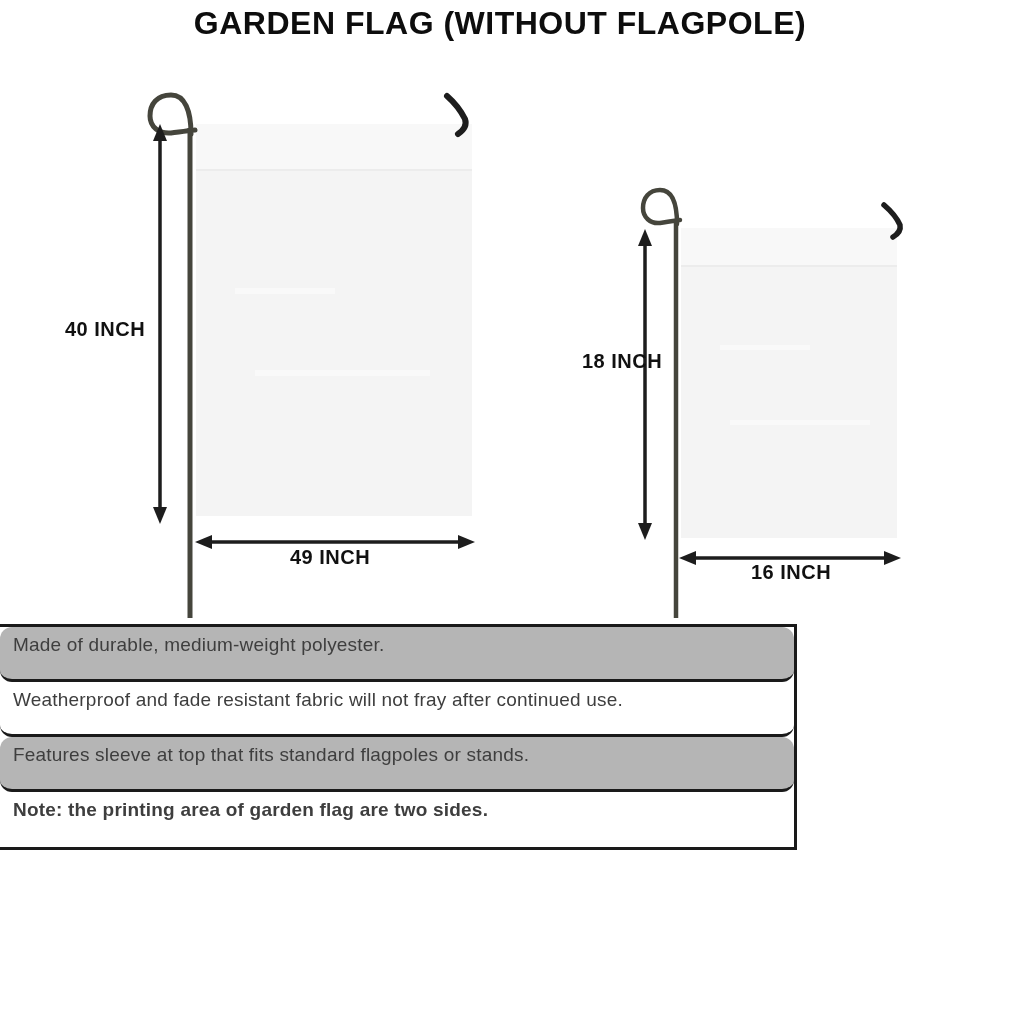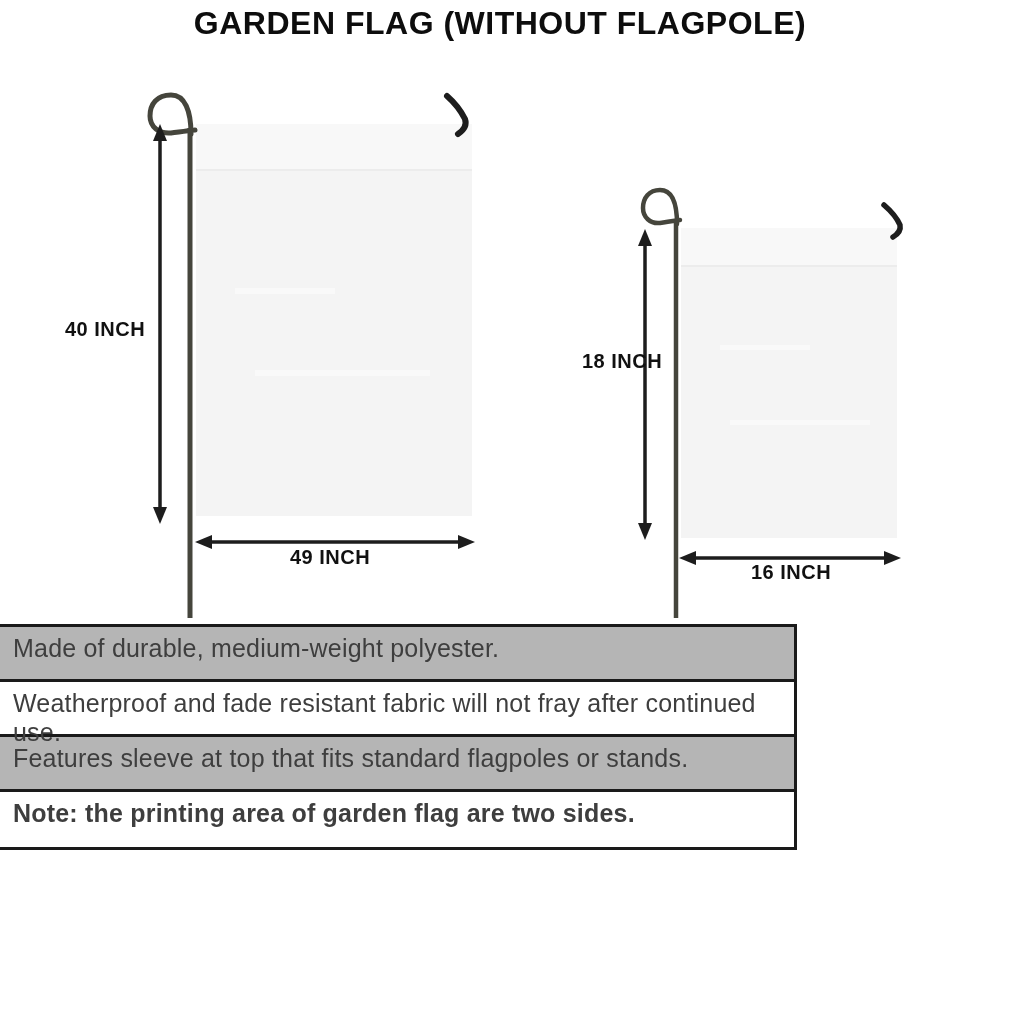--- a/index.html
+++ b/index.html
@@ -42,23 +42,24 @@
 
   
   .feature-table {
     position: absolute; top: 624px; left: -3px; width: 800px;
     border: 3px solid #1a1a1a;
     background: #ffffff;
   }
   .feature-row {
     height: 55px;
     padding: 7px 12px 0 13px;
-    font-size: 25px; color: #3e3e3e; letter-spacing: 0.2px;
+    font-size: 19px; color: #3e3e3e; letter-spacing: 0.2px;
     border-bottom: 3px solid #1a1a1a;
     background: #ffffff;
+    border-radius: 12px;
   }
   .feature-row:last-child { border-bottom: none; font-weight: bold; }
   .feature-row:nth-child(odd) { background: #b5b5b5; }
 </style>
 </head>
 <body>
 
 <div class="stage">
 
   <div class="title-block">

